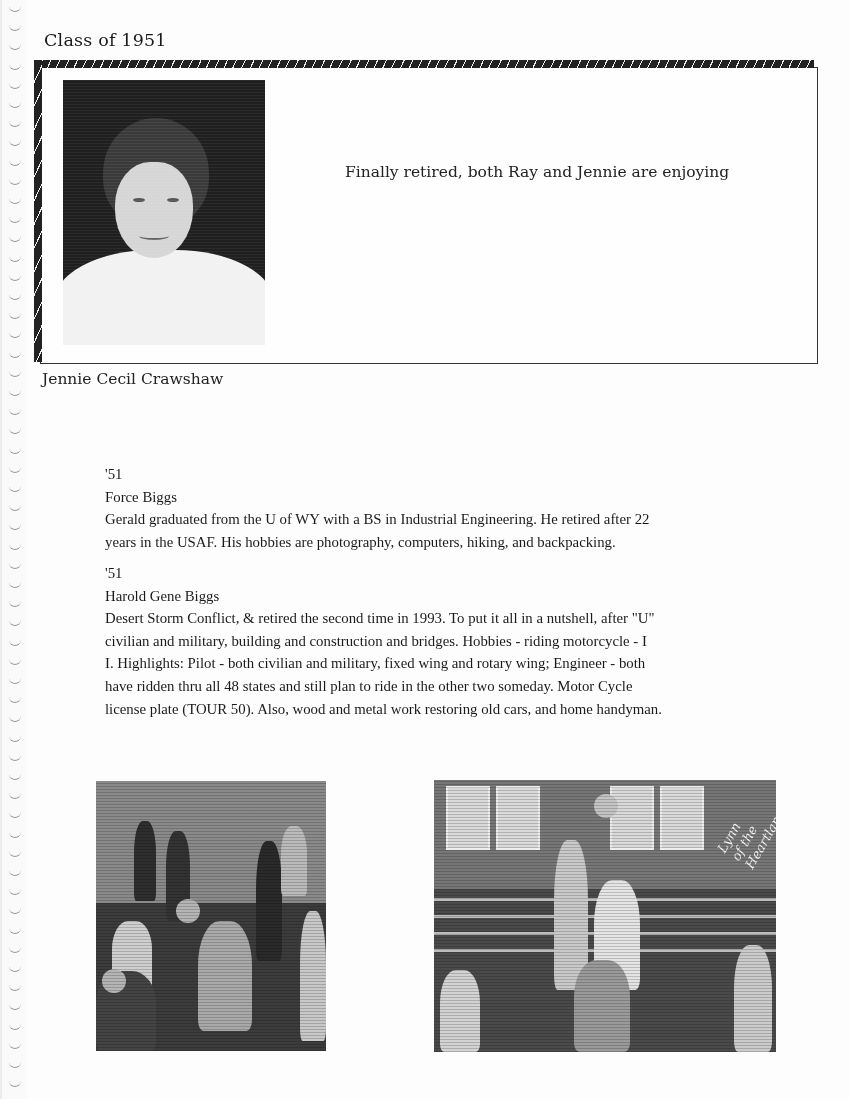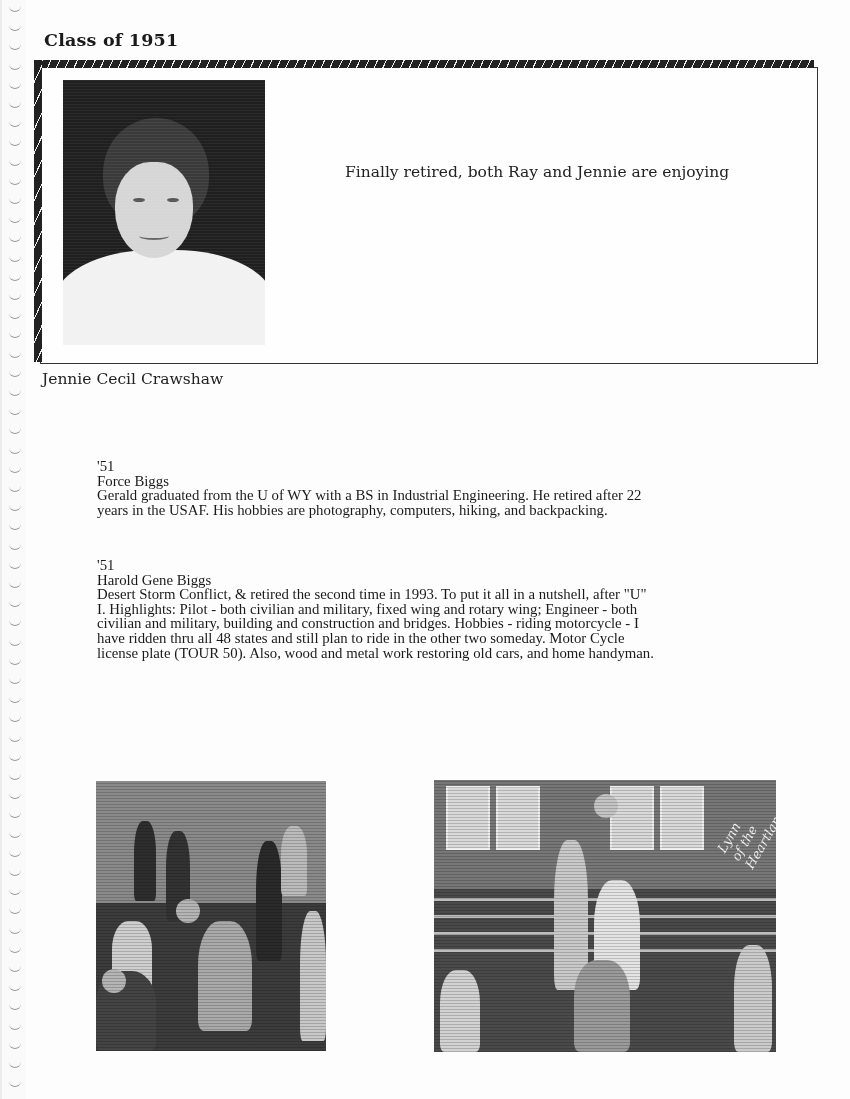--- a/index.html
+++ b/index.html
@@ -12,21 +12,21 @@
   .binding-strip {
     position: absolute; left: 0; top: 0; width: 26px; height: 1099px;
     background: linear-gradient(to right, #ececec 0 2px, #fafafa 2px 100%);
   }
   .hole {
     position: absolute; left: 9px; width: 12px; height: 7px;
     border-bottom: 1.5px solid #9a9a9a; border-radius: 0 0 8px 8px;
   }
   .page-title {
     position: absolute; left: 44px; top: 30px;
-    font-size: 17.5px; font-weight: bold; letter-spacing: 0.2px;
+    font-size: 17.5px; font-weight: normal; letter-spacing: 0.2px;
     font-family: "DejaVu Serif", serif;
   }
   .feature-frame {
     position: absolute; left: 34px; top: 60px; width: 783px; height: 304px;
   }
   .frame-hatch-top {
     position: absolute; left: 0; top: 0; width: 780px; height: 8px;
     background: repeating-linear-gradient(115deg, #222 0 7px, #eee 7px 8px);
   }
   .frame-hatch-left {
@@ -66,21 +66,21 @@
   }
   .caption {
     position: absolute; left: 42px; top: 370px;
     font-size: 15.5px; color: #222;
   }
   .entry {
     position: absolute; left: 97px; width: 660px;
     font-family: "Liberation Serif", serif;
     font-size: 14.8px; line-height: 14.6px; color: #1a1a1a;
   }
-  .entry p { margin: 0; }
+  .entry p { margin: 8px; }
   .entry-1 { top: 459px; }
   .entry-2 { top: 558px; }
   .bio-text { text-align: left; }
   .photo {
     position: absolute; overflow: hidden; background: #5a5a5a;
   }
   .photo-left { left: 96px; top: 781px; width: 230px; height: 270px; }
   .photo-right { left: 434px; top: 780px; width: 342px; height: 272px; }
   .photo .scan {
     position: absolute; inset: 0;
@@ -193,22 +193,22 @@
     <p>Gerald graduated from the U of WY with a BS in Industrial Engineering.  He retired after 22</p>
     <p>years in the USAF.  His hobbies are photography, computers, hiking, and backpacking.</p>
   </div>
 </div>
 
 <div class="entry entry-2">
   <p>'51</p>
   <p>Harold Gene Biggs</p>
   <div class="bio-text">
     <p>Desert Storm Conflict, &amp; retired the second time in 1993.  To put it all in a nutshell, after "U"</p>
+    <p>civilian and military, building and construction and bridges.  Hobbies - riding motorcycle - I</p>
     <p>I.  Highlights:  Pilot - both civilian and military, fixed wing and rotary wing; Engineer - both</p>
-    <p>civilian and military, building and construction and bridges.  Hobbies - riding motorcycle - I</p>
     <p>have ridden thru all 48 states and still plan to ride in the other two someday.  Motor Cycle</p>
     <p>license plate (TOUR 50).  Also, wood and metal work restoring old cars, and home handyman.</p>
   </div>
 </div>
 
 <div class="photo photo-left" title="Group of youths playing ball in a gymnasium">
   <div class="wall"></div>
   <div class="floor"></div>
   <div class="figure" style="left:38px;top:40px;width:22px;height:80px;background:#2e2e2e"></div>
   <div class="figure" style="left:70px;top:50px;width:24px;height:90px;background:#333"></div>

